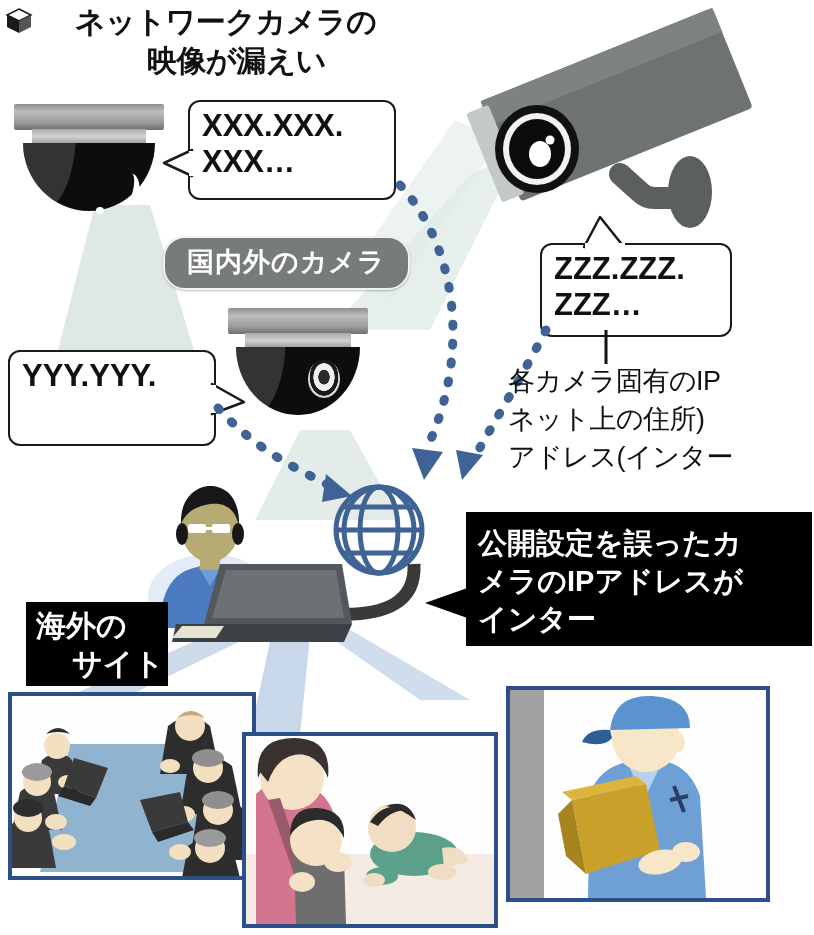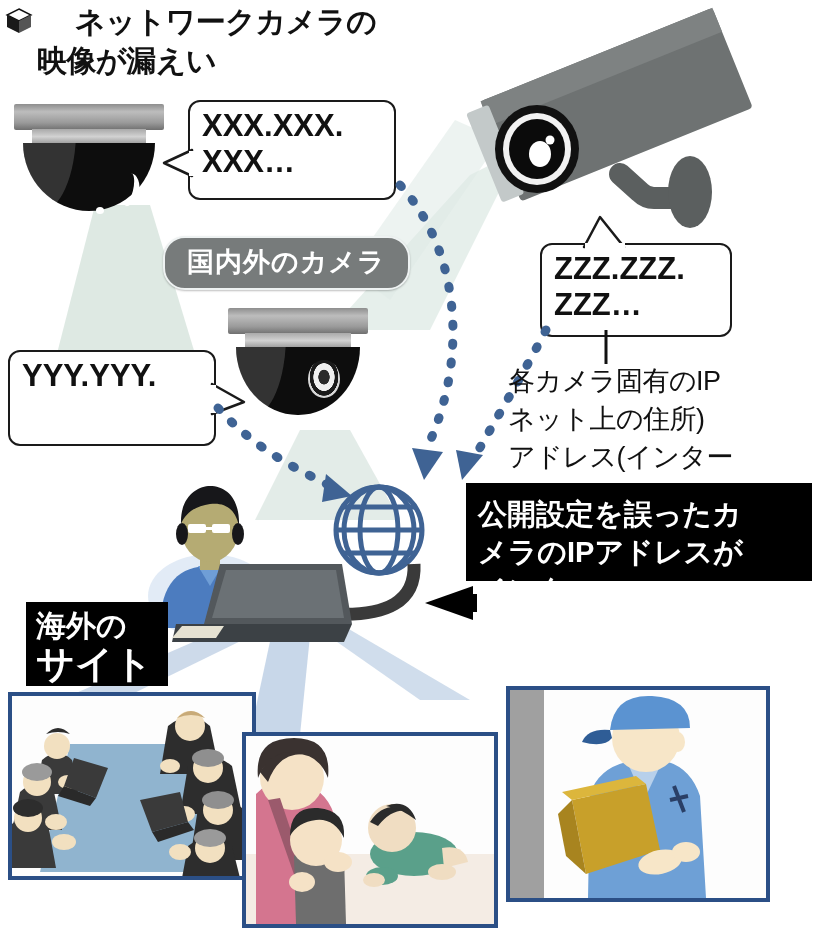--- a/index.html
+++ b/index.html
@@ -103,21 +103,21 @@
 
   <div class="title-block">
     <div class="title-row">
       <svg class="cube-icon" viewBox="0 0 26 26">
         <polygon points="13,1 25,7 13,13 1,7" fill="#ffffff" stroke="#111" stroke-width="1.4"></polygon>
         <polygon points="1,7 13,13 13,25 1,19" fill="#1a1a1a"></polygon>
         <polygon points="25,7 13,13 13,25 25,19" fill="#555"></polygon>
       </svg>
       <div class="title-line">ネットワークカメラの</div>
     </div>
-    <div class="title-line" style="margin-left:31px;">映像が漏えい</div>
+    <div class="title-line" style="margin-left:31px;text-align:center;">映像が漏えい</div>
   </div>
 
   <div class="bullet-wrap">
     <svg width="382" height="250" viewBox="0 0 382 250">
 
       <path d="M188 182 L208 200 Q214 206 222 206 L244 206" stroke="#5b5f5f" stroke-width="22" fill="none" stroke-linecap="round"></path>
       <ellipse cx="258" cy="200" rx="22" ry="36" fill="#5b5f5f"></ellipse>
 
       <g transform="rotate(-22 175 110)">
         <rect x="58" y="62" width="250" height="108" rx="4" fill="#6e7272"></rect>
@@ -237,29 +237,29 @@
     <polygon points="300,616 330,618 470,700 420,700" fill="#4a7ab5" opacity="0.26"></polygon>
   </svg>
 
   <svg style="position:absolute;left:172px;top:558px;" width="180" height="90" viewBox="0 0 180 90">
     <polygon points="48,6 170,6 180,66 32,66" fill="#53585c"></polygon>
     <polygon points="54,12 164,12 172,60 40,60" fill="#6b7175"></polygon>
     <polygon points="4,66 180,66 172,84 0,84" fill="#3c4145"></polygon>
     <polygon points="10,68 52,68 44,80 0,80" fill="#e6e2d2"></polygon>
   </svg>
 
-  <div class="blackbox" style="left:466px; top:483px; width:346px; height:98px; padding:12px 0 0 12px;">
+  <div class="blackbox" style="left:466px; top:512px; width:346px; height:134px; padding:12px 0 0 12px;">
     <div class="ln">公開設定を誤ったカ</div>
     <div class="ln">メラのIPアドレスが</div>
     <div class="ln">インター</div>
   </div>
 
   <div class="blackbox" style="left:26px; top:602px; width:142px; height:84px; padding:5px 0 0 10px;">
     <div class="ln" style="font-size:30px;line-height:38px;">海外の</div>
-    <div class="ln" style="font-size:38px;line-height:38px;">サイト</div>
+    <div class="ln" style="font-size:30px;line-height:38px;margin-left:36px;">サイト</div>
   </div>
 
   <div class="annot">
     <div class="ln">各カメラ固有のIP</div>
     <div class="ln">ネット上の住所)</div>
     <div class="ln">アドレス(インター</div>
   </div>
 
   <svg style="position:absolute;left:596px;top:330px;" width="20" height="40">
     <line x1="10" y1="0" x2="10" y2="34" stroke="#111" stroke-width="3"></line>

